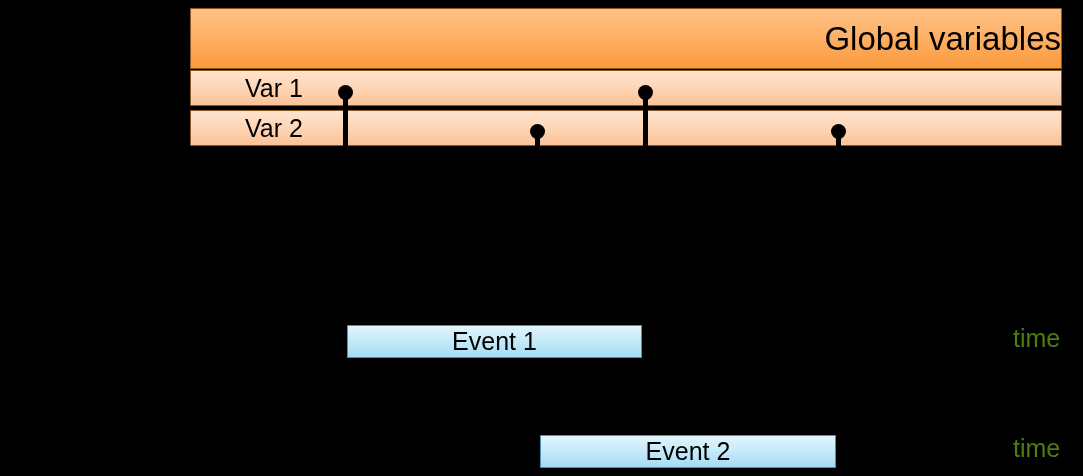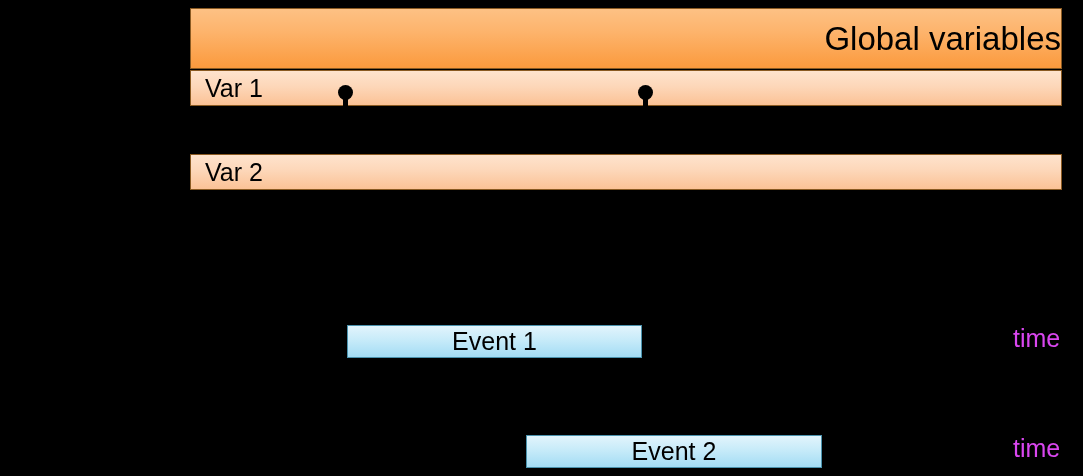--- a/index.html
+++ b/index.html
@@ -44,23 +44,24 @@
   .var-row {
     position: absolute;
     left: 190px;
     width: 872px;
     height: 36px;
     box-sizing: border-box;
     border: 1px solid #8a5a22;
     background: linear-gradient(to bottom, #FEE3CD 0%, #FDD7B9 45%, #FBC296 100%);
     display: flex;
     align-items: center;
+    padding-left: 40px;
   }
   .var-row.row1 { top: 70px; }
-  .var-row.row2 { top: 110px; margin-top: 44px; }
+  .var-row.row2 { top: 110px; }
 
   .var-label {
     font-size: 25px;
     color: #000000;
     padding-left: 14px;
     white-space: nowrap;
   }
 
   
   .marker {
@@ -99,21 +100,21 @@
   .event-label {
     font-size: 25px;
     color: #000000;
     white-space: nowrap;
   }
 
   
   .time-label {
     position: absolute;
     font-size: 25px;
-    color: #d946ef;
+    color: #4d7c0f;
     white-space: nowrap;
   }
 </style>
 </head>
 <body>
 
 <div id="canvas">
 
   <div class="gv-header">
     <span class="gv-header-title">Global variables</span>
@@ -144,21 +145,21 @@
 
   <div class="marker" style="left:838px; top:0;">
     <div class="stem" style="top:132px; height:14px;"></div>
     <div class="dot" style="top:124px;"></div>
   </div>
 
   <div class="event-bar" style="left:347px; top:278px; width:295px;">
     <span class="event-label">Event 1</span>
   </div>
 
-  <div class="event-bar" style="left:526px; top:388px; width:296px;">
+  <div class="event-bar" style="left:540px; top:388px; width:296px;">
     <span class="event-label">Event 2</span>
   </div>
 
   <span class="time-label" style="left:1013px; top:324px;">time</span>
 
   <span class="time-label" style="left:1013px; top:434px;">time</span>
 
 </div>
 
 </body></html>

